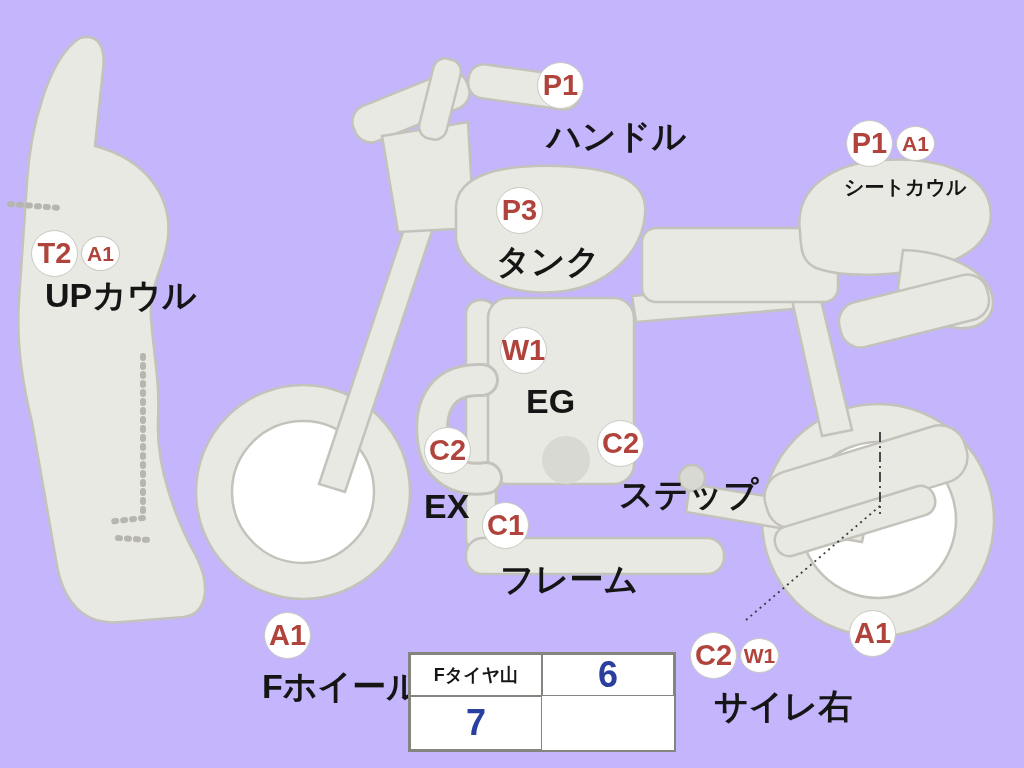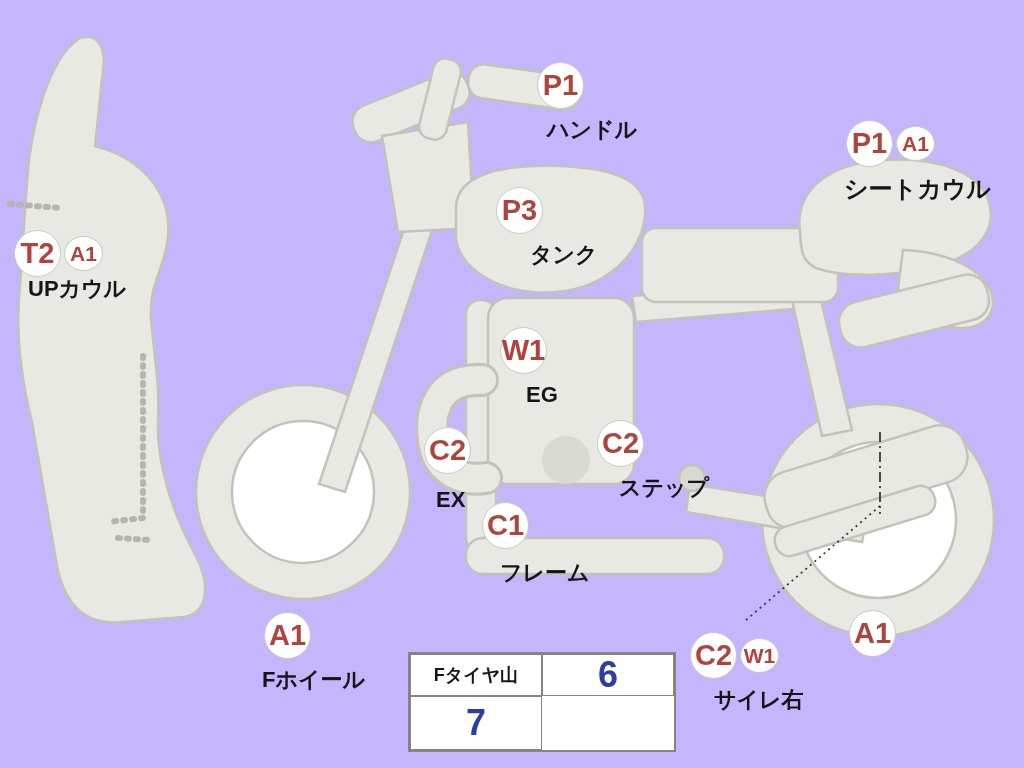--- a/index.html
+++ b/index.html
@@ -11,21 +11,21 @@
   .part-label{position:absolute;z-index:2;}
   .badges{display:flex;align-items:center;gap:3px;}
   .badge{
     display:flex;align-items:center;justify-content:center;
     background:#ffffff;border:1.5px solid #c9c9c1;border-radius:50%;
     color:#b0443c;font-weight:bold;box-sizing:border-box;
   }
   .badge.big{width:47px;height:47px;font-size:29px;}
   .badge.small{width:39px;height:35px;font-size:21px;}
   .part-name{
-    color:#151515;font-size:22px;font-weight:600;white-space:nowrap;
+    color:#151515;font-size:34px;font-weight:600;white-space:nowrap;
     margin-top:9px;line-height:1.1;
   }
   .tire-table{
     position:absolute;left:408px;top:652px;width:264px;z-index:3;
     display:grid;grid-template-columns:1fr 1fr;grid-template-rows:42px 54px;
     border:2px solid #85857f;background:#fff;
   }
   .tt-cell{
     display:flex;align-items:center;justify-content:center;
     border:1px solid #85857f;box-sizing:border-box;background:#ffffff;
@@ -98,50 +98,50 @@
         <span class="badge big">P1</span>
       </div>
     <div class="part-name" style="margin-left:10px">ハンドル</div>
   </div>
 
   <div class="part-label" style="left:846px;top:120px">
     <div class="badges">
       <span class="badge big">P1</span>
       <span class="badge small">A1</span>
     </div>
-    <div class="part-name" style="margin-left:-2px;font-size:24px">シートカウル</div>
+    <div class="part-name" style="margin-left:-2px;font-size:20px">シートカウル</div>
   </div>
 
   <div class="part-label" style="left:496px;top:187px">
     <div class="badges">
         <span class="badge big">P3</span>
       </div>
-    <div class="part-name" style="margin-left:34px">タンク</div>
+    <div class="part-name" style="">タンク</div>
   </div>
 
-  <div class="part-label" style="left:14px;top:230px">
+  <div class="part-label" style="left:31px;top:230px">
     <div class="badges">
       <span class="badge big">T2</span>
       <span class="badge small">A1</span>
     </div>
     <div class="part-name" style="margin-left:14px;margin-top:0">UPカウル</div>
   </div>
 
   <div class="part-label" style="left:500px;top:327px">
     <div class="badges">
         <span class="badge big">W1</span>
       </div>
     <div class="part-name" style="margin-left:26px">EG</div>
   </div>
 
   <div class="part-label" style="left:424px;top:427px">
     <div class="badges">
         <span class="badge big">C2</span>
       </div>
-    <div class="part-name" style="margin-left:12px;margin-top:14px">EX</div>
+    <div class="part-name" style="margin-top:14px">EX</div>
   </div>
 
   <div class="part-label" style="left:597px;top:420px">
     <div class="badges">
         <span class="badge big">C2</span>
       </div>
     <div class="part-name" style="margin-left:22px">ステップ</div>
   </div>
 
   <div class="part-label" style="left:482px;top:502px">

